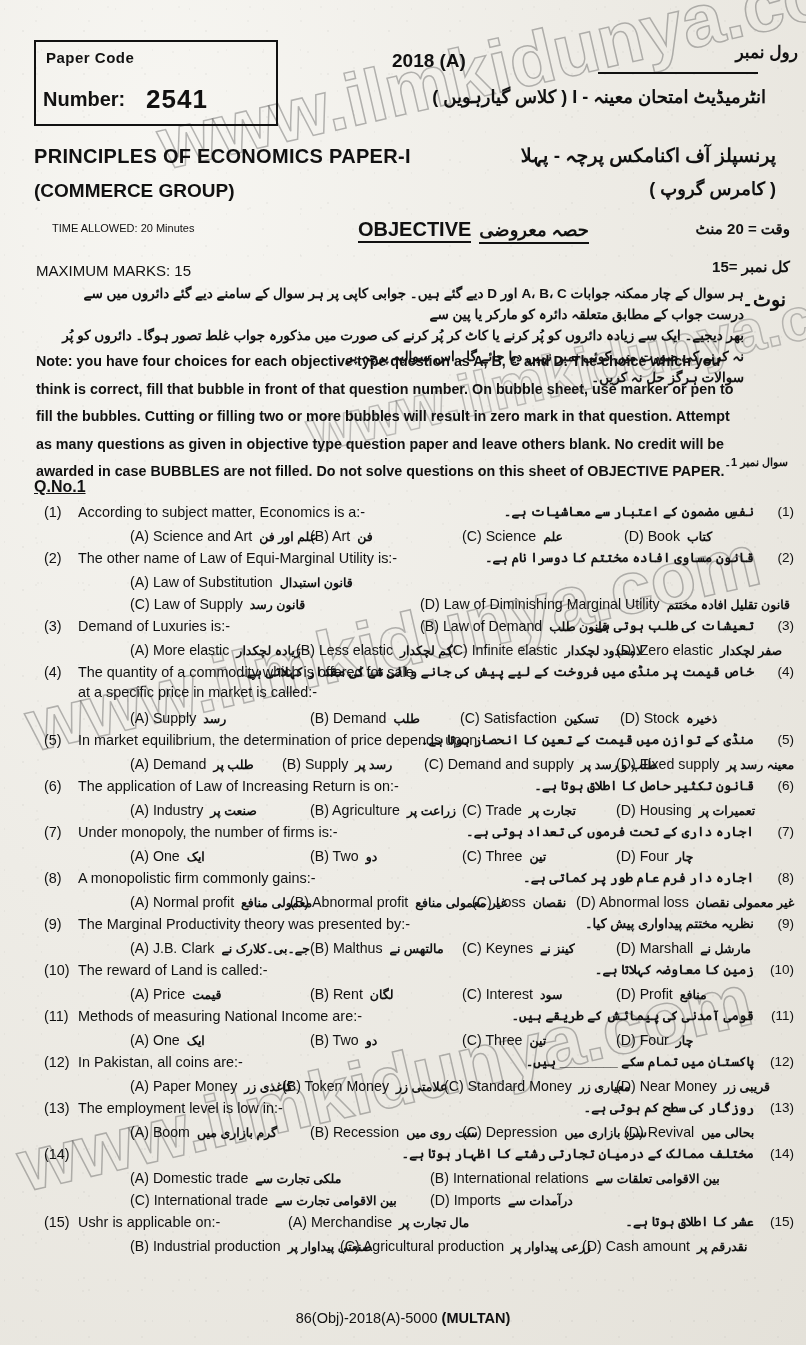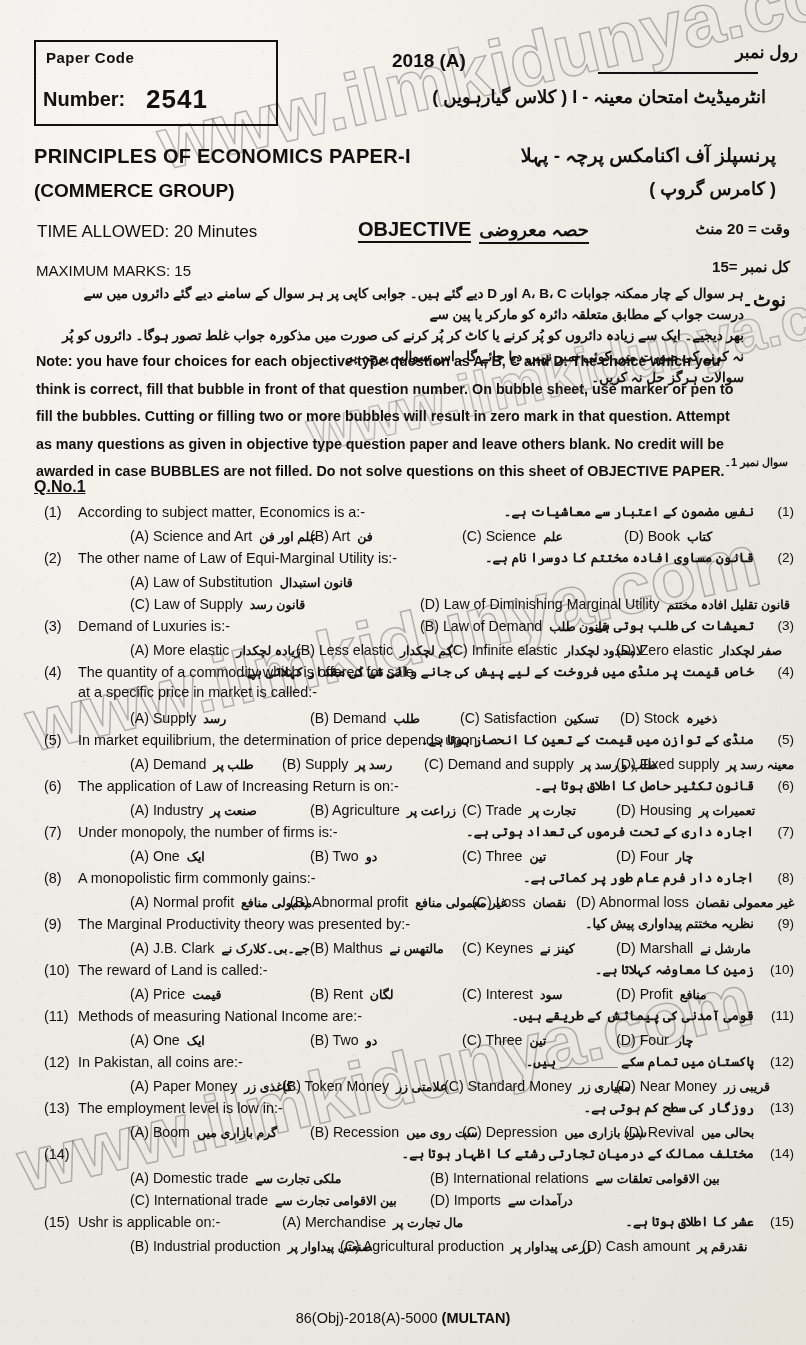--- a/index.html
+++ b/index.html
@@ -61,21 +61,21 @@
     position:absolute;right:40px;top:86px;
     font-size:18px;font-weight:700;direction:rtl;white-space:nowrap;
   }
 
   .title{position:absolute;left:34px;top:145px;font-size:20px;font-weight:700;letter-spacing:.3px;}
   .group{position:absolute;left:34px;top:180px;font-size:19px;font-weight:700;}
 
   .urduTitle{position:absolute;right:30px;top:144px;font-size:19px;font-weight:700;direction:rtl;white-space:nowrap;}
   .urduGroup{position:absolute;right:30px;top:178px;font-size:18px;font-weight:700;direction:rtl;white-space:nowrap;}
 
-  .timeAllowed{position:absolute;left:37px;top:222px;font-size:17px;font-weight:500;}
+  .timeAllowed{position:absolute;left:52px;top:222px;font-size:11px;font-weight:500;}
   .maxMarks{position:absolute;left:36px;top:262px;font-size:15px;font-weight:500;}
 
   .objWrap{position:absolute;left:358px;top:218px;}
   .objEn{font-size:20px;font-weight:700;border-bottom:2px solid #111;padding-bottom:1px;}
   .objUr{font-size:18px;font-weight:700;border-bottom:2px solid #111;padding-bottom:1px;margin-left:8px;direction:rtl;display:inline-block;}
 
   .urTime{position:absolute;right:16px;top:220px;font-size:15px;font-weight:700;direction:rtl;white-space:nowrap;}
   .urMarks{position:absolute;right:16px;top:258px;font-size:15px;font-weight:700;direction:rtl;white-space:nowrap;}
   .urNoteLabel{position:absolute;right:20px;top:288px;font-size:19px;font-weight:700;direction:rtl;}
 
@@ -360,21 +360,21 @@
         </div>
         <div class="opts">
           <span class="opt" style="left: 130px;"><span>(C)</span> <span>International trade</span><span class="ur">بین الاقوامی تجارت سے</span></span>
           <span class="opt" style="left: 430px;"><span>(D)</span> <span>Imports</span><span class="ur">درآمدات سے</span></span>
         </div>
       </div>
       <div class="q">
         <div class="qhead" style="height: 24px;">
           <span class="qnum">(15)</span>
           <span class="qtext">Ushr is applicable on:-</span>
-          <span class="opt" style="left: 282px; text-align: right;"><span>(A)</span> <span>Merchandise</span><span class="ur">مال تجارت پر</span></span>
+          <span class="opt" style="left: 288px; text-align: right;"><span>(A)</span> <span>Merchandise</span><span class="ur">مال تجارت پر</span></span>
           <span class="qur">عشر کا اطلاق ہوتا ہے۔</span>
           <span class="qridx">(15)</span>
         </div>
         <div class="opts">
           <span class="opt" style="left: 130px;"><span>(B)</span> <span>Industrial production</span><span class="ur">صنعتی پیداوار پر</span></span>
           <span class="opt" style="left: 340px;"><span>(C)</span> <span>Agricultural production</span><span class="ur">زرعی پیداوار پر</span></span>
           <span class="opt" style="left: 582px;"><span>(D)</span> <span>Cash amount</span><span class="ur">نقدرقم پر</span></span>
         </div>
       </div>
     </div>

